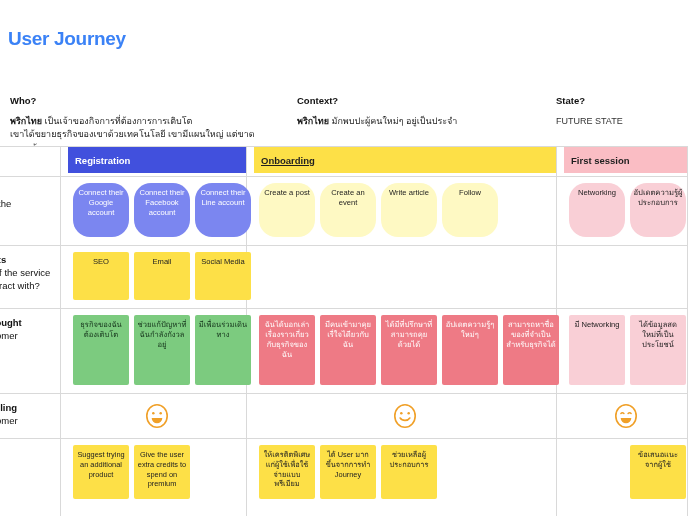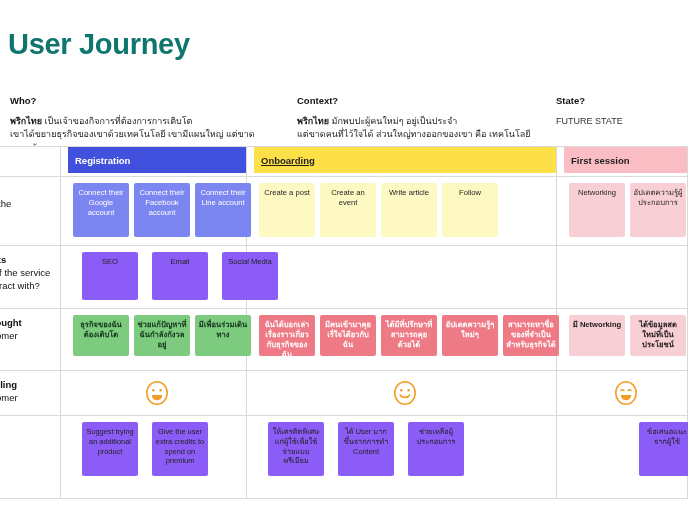--- a/index.html
+++ b/index.html
@@ -12,23 +12,23 @@
   #page {
     position: relative;
     width: 688px; height: 516px;
     background: #ffffff;
   }
 
   
   .title {
     position: absolute;
     left: 8px; top: 28px;
-    font-size: 29px;
+    font-size: 19px;
     font-weight: 700;
-    color: #0f766e;
+    color: #3b82f6;
     letter-spacing: -0.3px;
   }
 
   
   .intro {
     position: absolute;
     top: 94px;
     font-size: 9.5px;
     color: #1a1a1a;
     line-height: 1.45;
@@ -114,28 +114,28 @@
   .card {
     width: 56px;
     flex: 0 0 56px;
     border-radius: 2px;
     padding: 5px 3px;
     font-size: 7.6px;
     line-height: 1.32;
     text-align: center;
     word-wrap: break-word;
   }
-  .card-lg { height: 54px; }
-  .card-sm { height: 41px; font-weight: bold; }
+  .card-lg { height: 54px; border-radius: 17px; }
+  .card-sm { height: 70px; }
   .c-blue  { background: #7b86f0; color: #ffffff; }
   .c-yellow{ background: #fef9c3; color: #1c1c1c; }
   .c-pink  { background: #f9cfd6; color: #1c1c1c; }
   .c-green { background: #7ccb7f; color: #14321a; }
   .c-red   { background: #ee7a85; color: #ffffff; }
-  .c-grey  { background: #8b5cf6; color: #222222; margin-left: 9px; }
+  .c-grey  { background: #fde047; color: #222222; }
 
   
   .row-touch .card { height: 48px; }
 
   
   .feel-wrap {
     display: flex;
     align-items: center;
     justify-content: center;
     height: 44px;
@@ -165,21 +165,20 @@
     <div class="intro-body">
       <div><b>พริกไทย</b><span> เป็นเจ้าของกิจการที่ต้องการการเติบโต</span></div>
       <div>เขาได้ขยายธุรกิจของเขาด้วยเทคโนโลยี เขามีแผนใหญ่ แต่ขาดความรู้</div>
     </div>
   </div>
 
   <div class="intro intro-context">
     <div class="intro-label">Context?</div>
     <div class="intro-body">
       <div><b>พริกไทย</b><span> มักพบปะผู้คนใหม่ๆ อยู่เป็นประจำ</span></div>
-      <div>แต่ขาดคนที่ไว้ใจได้ ส่วนใหญ่ทางออกของเขา คือ เทคโนโลยี</div>
     </div>
   </div>
 
   <div class="intro intro-state">
     <div class="intro-label">State?</div>
     <div class="intro-plain">FUTURE STATE</div>
   </div>
 
   <div id="grid">
 
@@ -321,21 +320,21 @@
       </div>
       <div class="phase ph-registration">
         <div class="cards">
           <div class="card c-grey">Suggest trying an additional product</div>
           <div class="card c-grey">Give the user extra credits to spend on premium</div>
         </div>
       </div>
       <div class="phase ph-onboarding">
         <div class="cards">
           <div class="card c-grey">ให้เครดิตพิเศษแก่ผู้ใช้เพื่อใช้จ่ายแบบพรีเมียม</div>
-          <div class="card c-grey">ได้ User มากขึ้นจากการทำ Content</div>
+          <div class="card c-grey">ได้ User มากขึ้นจากการทำ Journey</div>
           <div class="card c-grey">ช่วยเหลือผู้ประกอบการ</div>
         </div>
       </div>
       <div class="phase ph-firstsession">
         <div class="cards">
           <div class="ideas-spacer"></div>
           <div class="card c-grey">ข้อเสนอแนะจากผู้ใช้</div>
         </div>
       </div>
     </div>

